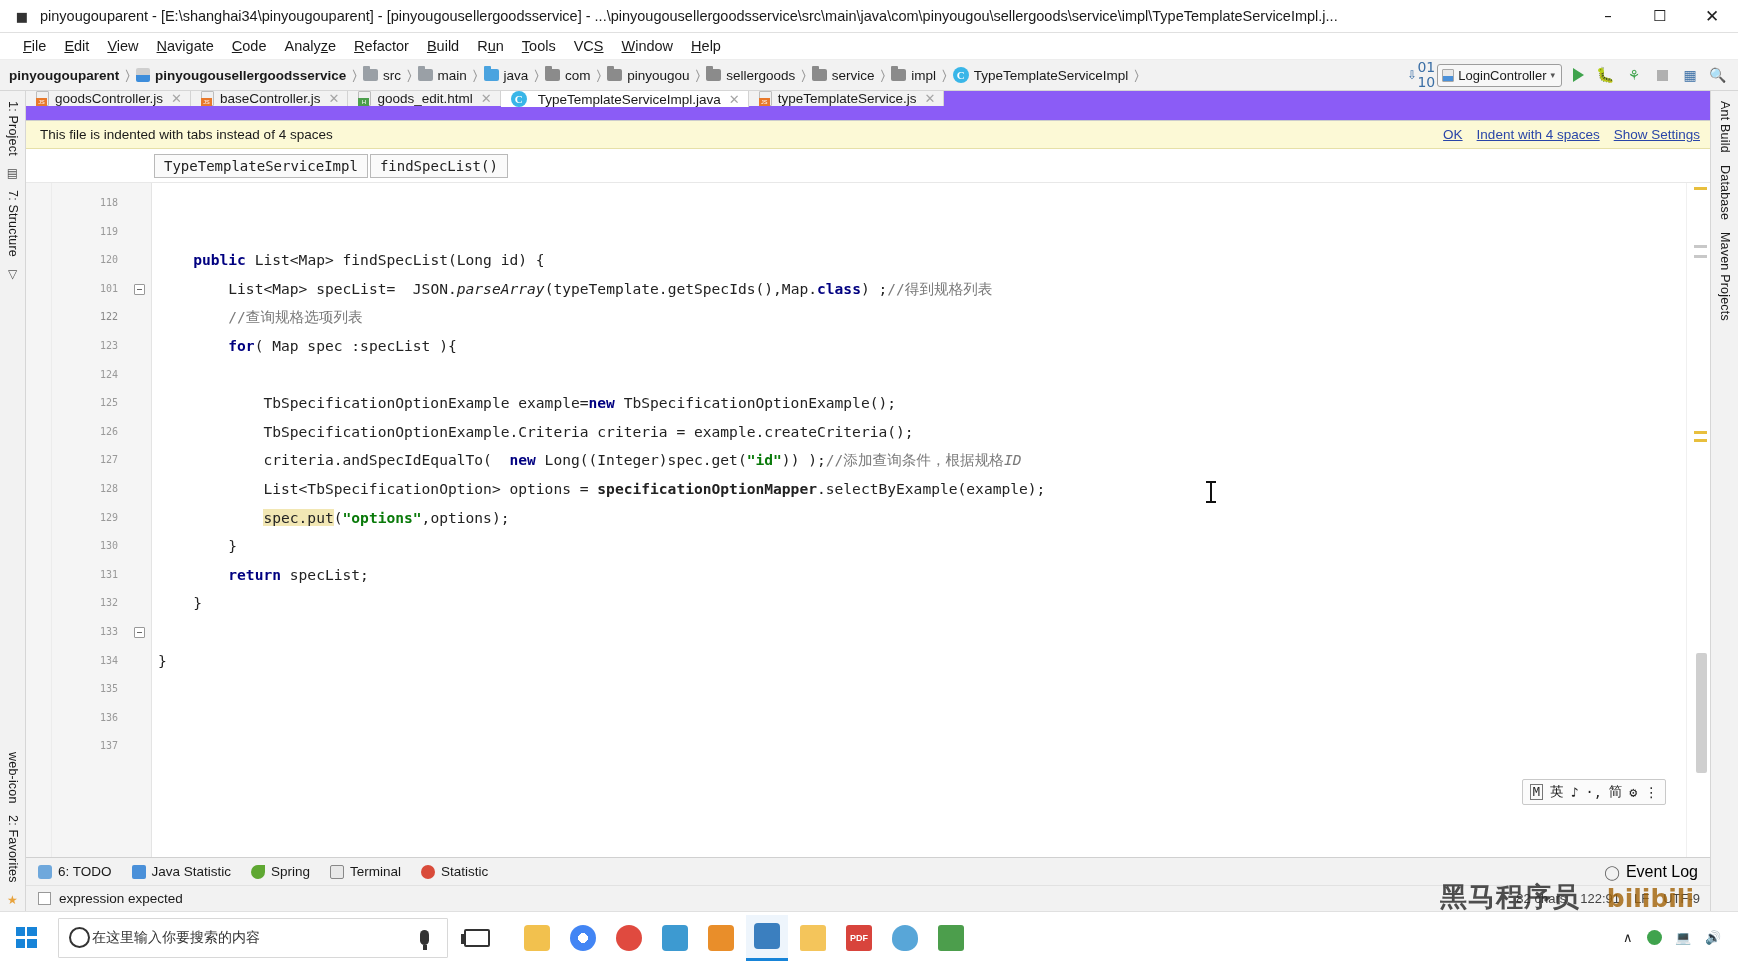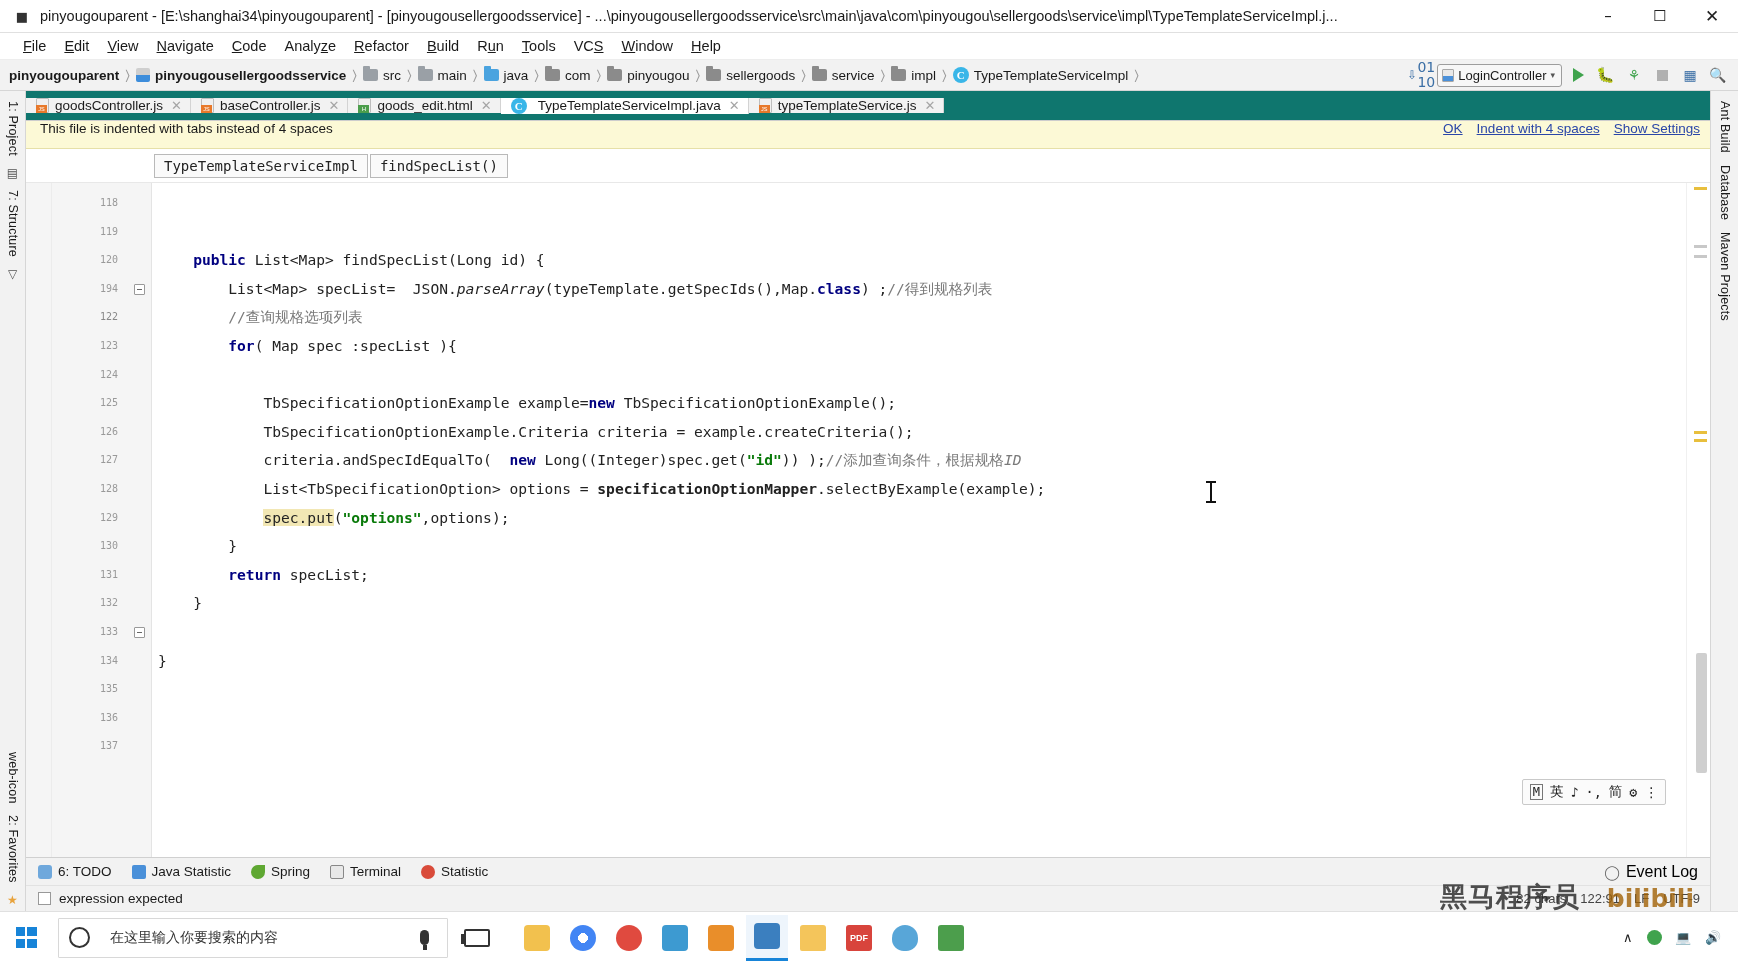--- a/index.html
+++ b/index.html
@@ -185,22 +185,22 @@
     font-size: 12px; color: #555; padding: 4px 0;
     font-family: "DejaVu Sans", sans-serif;
   }
   .rail-spacer { flex: 1 1 auto; }
 
   
   .center { flex: 1 1 auto; display: flex; flex-direction: column; min-width: 0; }
 
   
   .tabsrow {
-    height: 30px; background: #0f766e;
-    display: flex; align-items: center;
+    height: 30px; background: #8b5cf6;
+    display: flex; align-items: flex-start;
     flex: 0 0 30px;
     border-bottom: 1px solid #cdcdcd;
   }
   .etab {
     display: flex; align-items: center; gap: 6px;
     padding: 0 8px 0 10px;
     font-size: 13.5px; color: #1a1a1a;
     border-right: 1px solid #d3d3d3;
     white-space: nowrap;
     background: #f2f2f2;
@@ -229,21 +229,21 @@
     width: 11px; height: 8px; background: #4c9e4c;
     color: #fff; font-size: 6px; line-height: 8px; text-align: center;
     font-family: "Liberation Sans", sans-serif;
   }
 
   
   .notifbar {
     background: #fcf9d6;
     border-bottom: 1px solid #e6e0a8;
     height: 28px;
-    display: flex; 
+    display: flex; align-items: center;
     padding: 0 10px 0 14px;
     font-size: 13.5px; color: #1a1a1a;
     flex: 0 0 28px;
   }
   .notif-links { margin-left: auto; display: flex; gap: 14px; }
   .notif-links a {
     color: #2a46a8; text-decoration: underline;
     font-size: 13.5px;
   }
 
@@ -421,21 +421,21 @@
   .winlogo {
     width: 21px; height: 21px;
     display: grid; grid-template-columns: 1fr 1fr; grid-template-rows: 1fr 1fr;
     gap: 2.5px;
   }
   .winlogo i { background: #1784d8; display: block; }
   .searchbox {
     width: 390px; height: 40px;
     background: #ffffff; border: 1px solid #d8d8d8;
     display: flex; align-items: center;
-    margin-left: 6px; gap: 20px; padding: 0 10px;
+    margin-left: 6px; gap: 2px; padding: 0 10px;
     border-radius: 1px;
   }
   .circ {
     width: 21px; height: 21px; border: 2px solid #333; border-radius: 50%;
     flex: 0 0 auto;
   }
   .searchbox .ph { font-size: 14px; color: #333; flex: 1 1 auto; }
   .mic {
     width: 9px; height: 15px; border-radius: 5px; background: #333;
     position: relative; flex: 0 0 auto; margin-right: 8px;
@@ -633,21 +633,21 @@
         <span class="mchip">findSpecList()</span>
       </div>
 
       <div class="editorwrap">
         <div class="gutter-left"></div>
 
         <div class="linenums">
           <div class="lnum">118</div>
           <div class="lnum">119</div>
           <div class="lnum">120</div>
-          <div class="lnum">194</div>
+          <div class="lnum">101</div>
           <div class="lnum cur">122</div>
           <div class="lnum">123</div>
           <div class="lnum">124</div>
           <div class="lnum">125</div>
           <div class="lnum">126</div>
           <div class="lnum">127</div>
           <div class="lnum">128</div>
           <div class="lnum">129</div>
           <div class="lnum">130</div>
           <div class="lnum">131</div>

